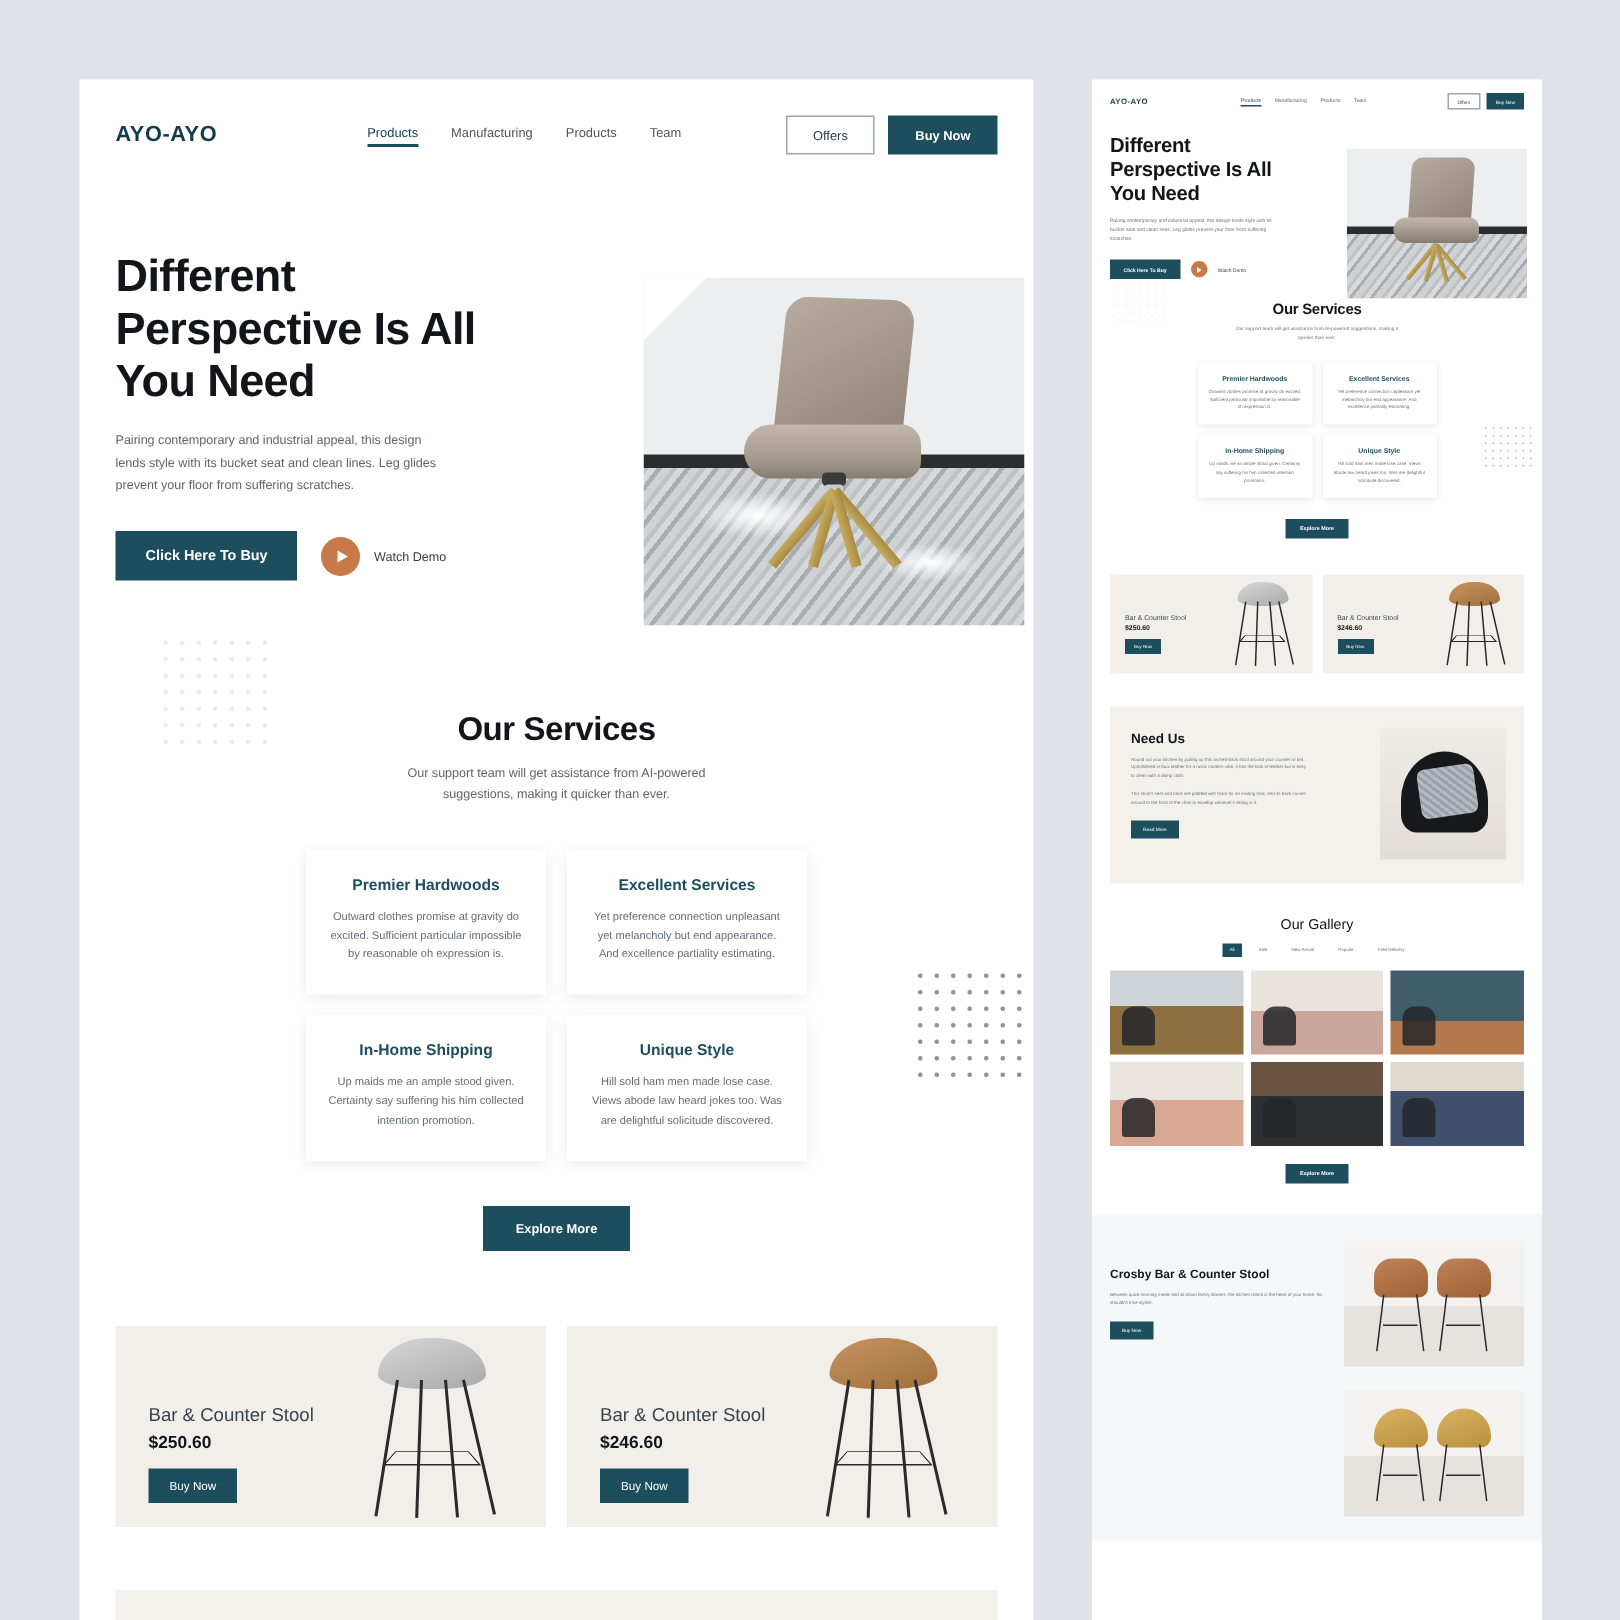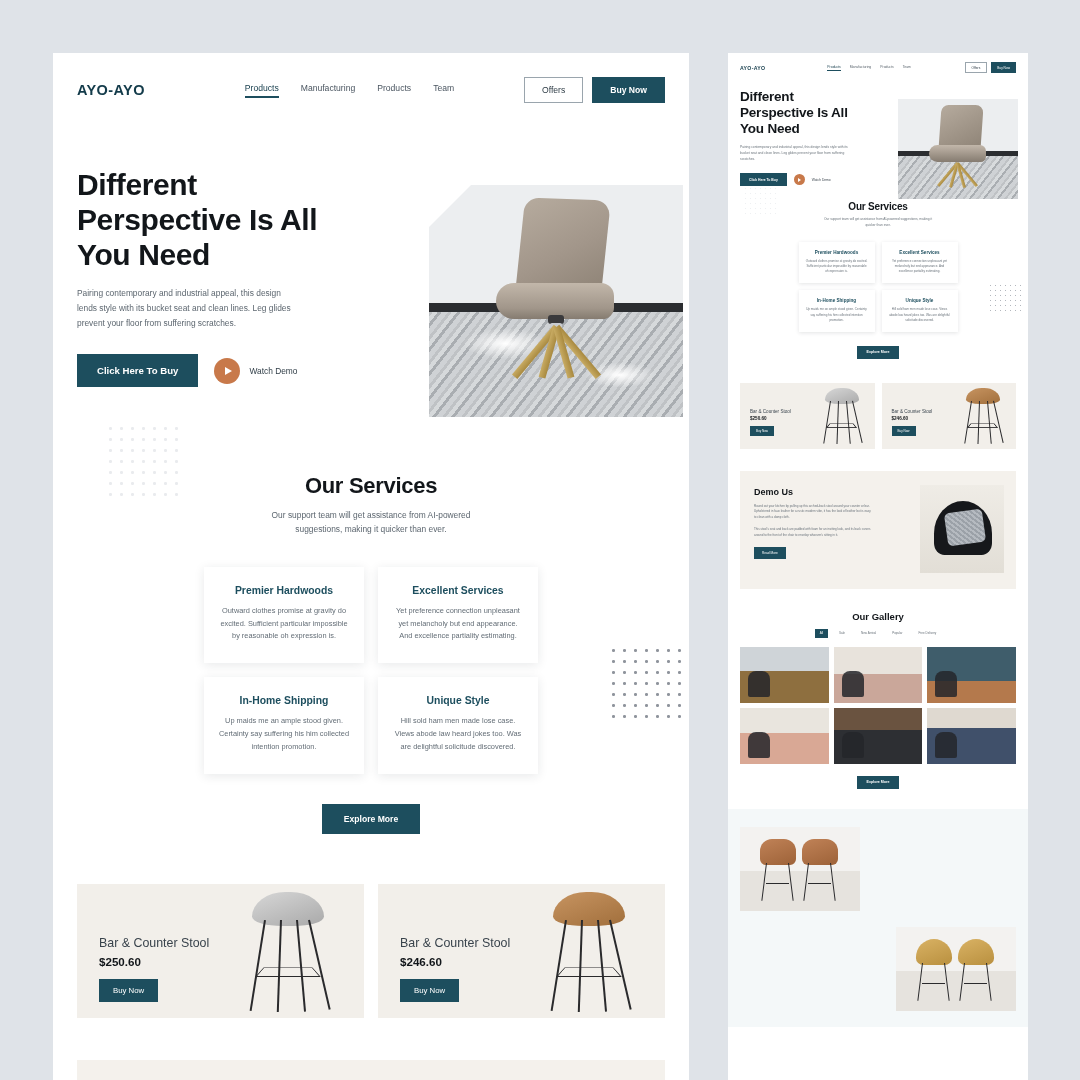--- a/index.html
+++ b/index.html
@@ -250,21 +250,21 @@
   .m-about-text + .m-about-text { margin-top:7px; }
   .m-btn-read { margin-top:9px; background:#1d4e5e; color:#fff; border:none; font-family:inherit; font-size:3.2px; padding:4px 8px; cursor:pointer; }
   .m-about-img { position:absolute; right:12px; top:14px; width:84px; height:88px; overflow:hidden;
     background: linear-gradient(180deg,#efece6,#e2ded6); }
   .m-about-img .ac { position:absolute; left:14px; top:16px; width:58px; height:54px; background:#16181b;
     border-radius:50% 50% 18% 18% / 60% 60% 22% 22%; }
   .m-about-img .pw { position:absolute; left:26px; top:26px; width:38px; height:33px;
     background:repeating-linear-gradient(45deg,#9ba1a8 0 2px,#b5bac0 2px 4px); border-radius:5px; transform:rotate(-8deg); }
 
   .m-gallery { padding: 22px 12px 0; }
-  .m-gal-title { text-align:center; font-size:9.5px; font-weight:700; color:#12161a; }
+  .m-gal-title { text-align:center; font-size:9.5px; font-weight:400; color:#12161a; }
   .m-filters { display:flex; justify-content:center; gap:6px; margin-top:7px; }
   .m-filter { font-size:3px; color:#6a737b; padding:2.5px 5px; cursor:pointer; }
   .m-filter.active { background:#1d4e5e; color:#fff; }
   .m-grid { display:grid; grid-template-columns:repeat(3,1fr); gap:5px; margin-top:9px; }
   .m-gimg { height:56px; position:relative; overflow:hidden; }
   .m-gal-explore { display:flex; justify-content:center; margin-top:12px; }
 
   .m-feature { background:#f4f8f9; padding: 18px 12px 16px; margin-top: 20px; }
   .m-feat-row { display:flex; align-items:center; gap:12px; }
   .m-feat-row.rev { flex-direction: row-reverse; margin-top: 16px; }
@@ -687,21 +687,21 @@
             <div class="ring"></div>
           <div class="sl a"></div>
             <div class="sl b"></div>
             <div class="sl c"></div>
             <div class="sl d"></div>
         </div>
       </div>
     </div>
 
     <div class="m-about">
-      <div class="m-about-title">Demo Us</div>
+      <div class="m-about-title">Need Us</div>
       <div class="m-about-text">Round out your kitchen by pulling up this arched-back stool around your counter or bar. Upholstered in faux leather for a rustic modern vibe, it has the look of leather but is easy to clean with a damp cloth.</div>
       <div class="m-about-text">This stool's seat and back are padded with foam for an inviting look, and its back curves around to the front of the chair to envelop whoever's sitting in it.</div>
       <button class="m-btn-read">Read More</button>
       <div class="m-about-img">
         <div class="ac"></div>
           <div class="pw"></div>
       </div>
     </div>
 
     <div class="m-gallery">
@@ -733,20 +733,25 @@
             <div class="gp-acc"></div>
           </div>
       </div>
       <div class="m-gal-explore">
         <button class="m-btn-ex">Explore More</button>
       </div>
     </div>
 
     <div class="m-feature">
       <div class="m-feat-row">
+        <div class="m-feat-copy">
+          <div class="m-feat-title">Crosby Bar &amp; Counter Stool</div>
+          <div class="m-feat-text">Between quick morning meals and sit-down family dinners, the kitchen island is the heart of your home. So shouldn't it be stylish.</div>
+          <button class="m-btn-read">Buy Now</button>
+        </div>
         <div class="m-feat-img">
           <div class="m-pair crosby">
             <div class="st one">
                 <div class="top"></div>
                 <div class="lg a"></div>
                 <div class="lg b"></div>
                 <div class="bar"></div>
               </div>
             <div class="st two">
                 <div class="top"></div>

